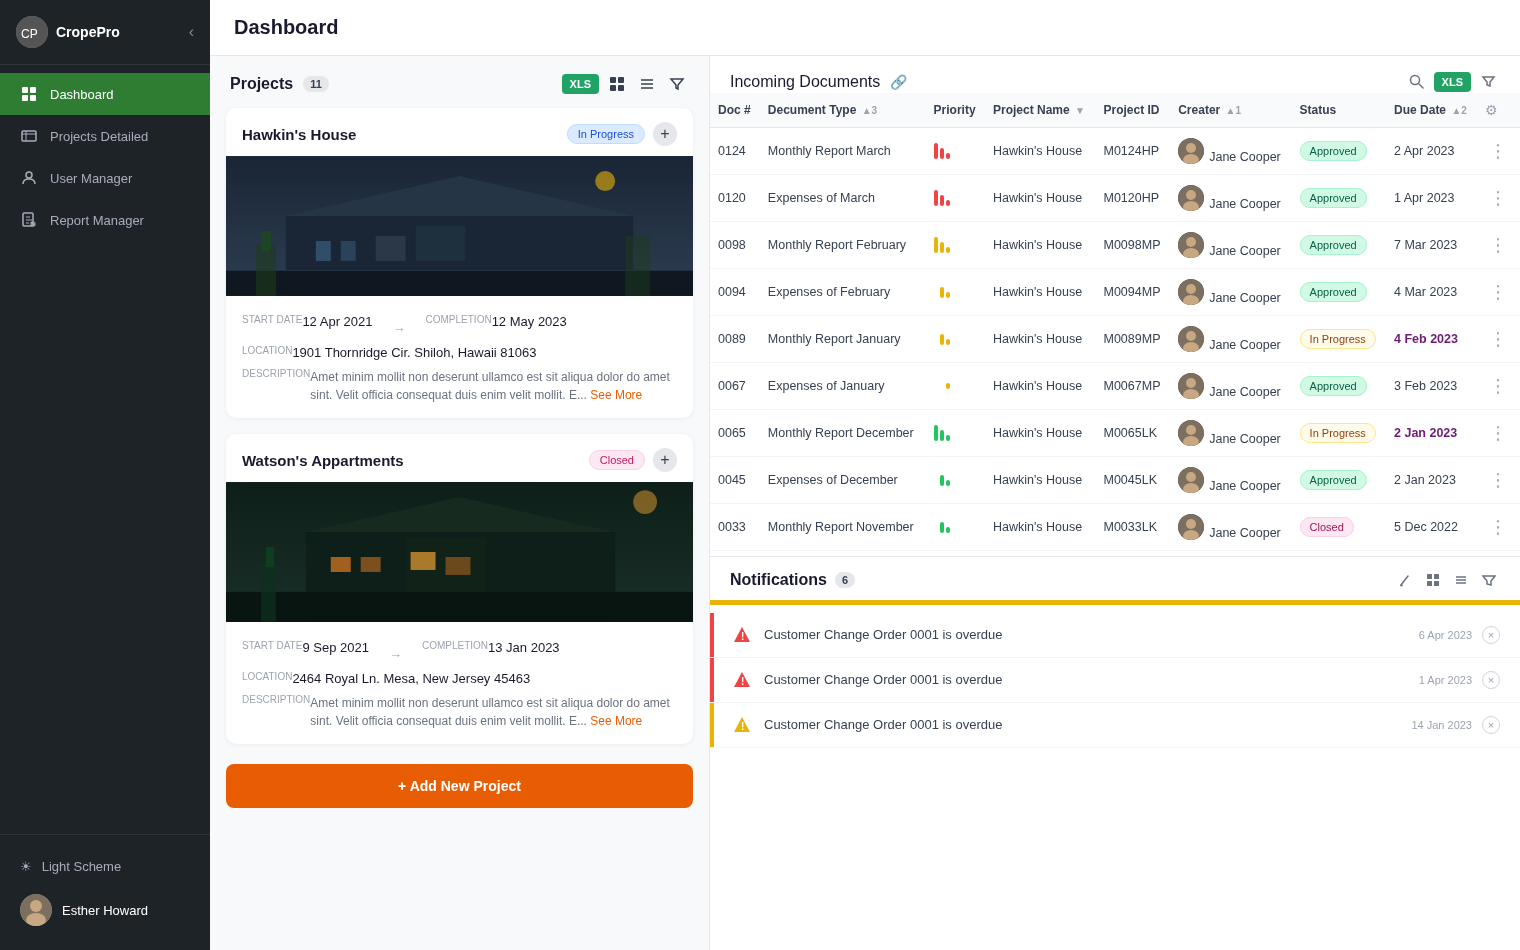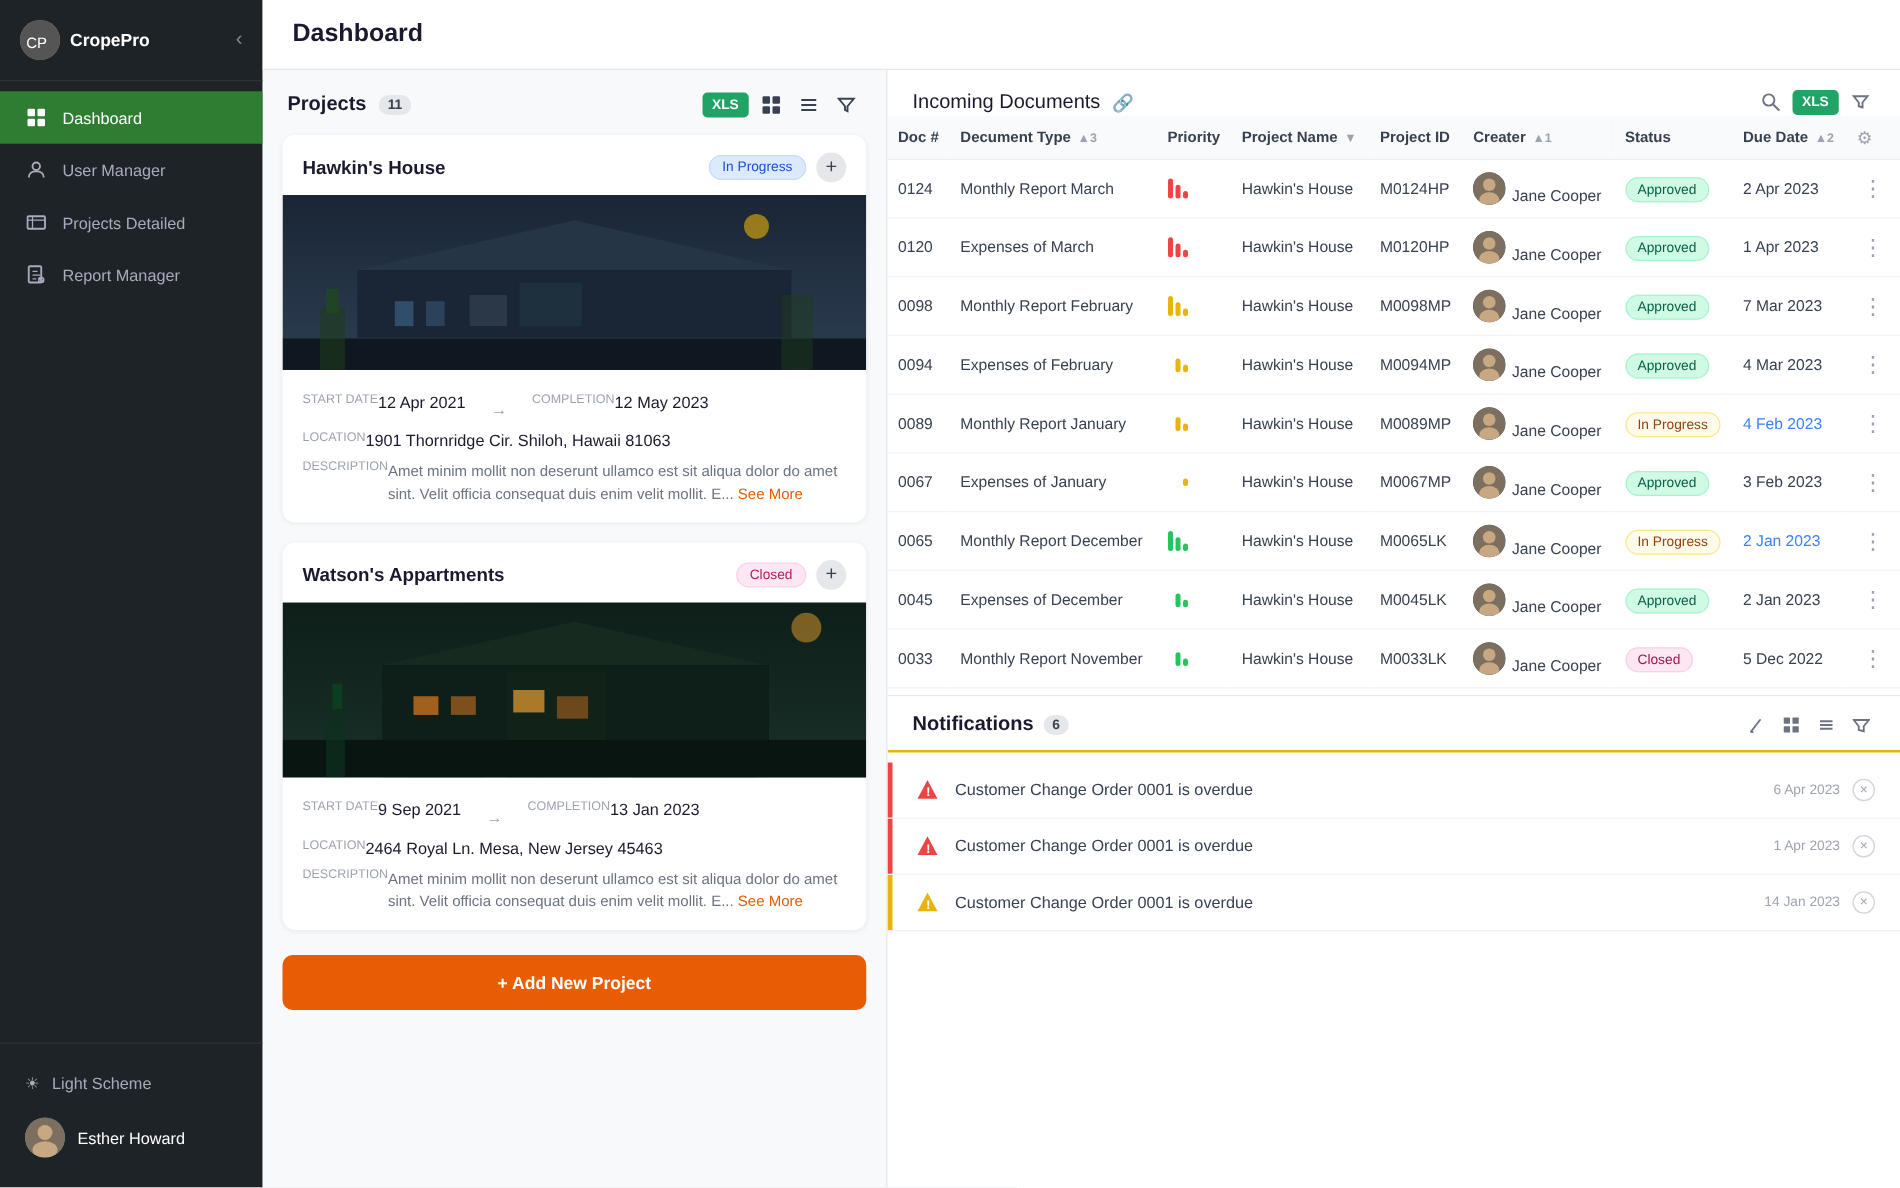--- a/index.html
+++ b/index.html
@@ -95,28 +95,28 @@
     .bar-green-h { height: 16px; background: #22c55e; }
     .bar-green-m { height: 11px; background: #22c55e; }
     .bar-green-l { height: 6px; background: #22c55e; }
     .bar-gray { background: #d1d5db; }
     .creator-cell { display: flex; align-items: flex-end; gap: 5px; }
     .creator-avatar { width: 26px; height: 26px; border-radius: 50%; background: #555; flex-shrink: 0; overflow: hidden; display: flex; align-items: center; justify-content: center; }
     .status-badge { font-size: 11px; padding: 3px 9px; border-radius: 10px; font-weight: 500; white-space: nowrap; }
     .status-approved { background: #d1fae5; color: #065f46; border: 1px solid #a7f3d0; }
     .status-inprogress { background: #fffbeb; color: #92400e; border: 1px solid #fde68a; }
     .status-closed { background: #fce7f3; color: #9d174d; border: 1px solid #fbcfe8; }
-    .date-overdue { color: #3b82f6; font-weight: 400; }
+    .date-overdue { color: #701a75; font-weight: 700; }
     .date-normal { color: #374151; }
     .more-btn { color: #9ca3af; cursor: pointer; font-size: 18px; background: none; border: none; padding: 2px 4px; }
     .settings-btn { color: #9ca3af; cursor: pointer; font-size: 14px; background: none; border: none; }
 
     
     .notifications { flex: 1; overflow-y: auto; background: #fff; display: flex; flex-direction: column; }
-    .notif-header { padding: 12px 20px 8px; display: flex; align-items: center; gap: 8px; flex-shrink: 0; border-bottom: 2px solid #eab308; }
+    .notif-header { padding: 12px 20px 8px; display: flex; align-items: center; gap: 8px; flex-shrink: 0; border-bottom: 5px solid #eab308; }
     .notif-title { font-size: 16px; font-weight: 600; color: #1a1a2e; }
     .notif-count { background: #e5e7eb; color: #374151; font-size: 11px; font-weight: 600; padding: 2px 7px; border-radius: 10px; }
     .notif-actions { display: flex; align-items: center; gap: 6px; margin-left: auto; }
     .notif-list { flex: 1; overflow-y: auto; padding: 8px 0; }
     .notif-item { display: flex; align-items: center; padding: 10px 20px; border-bottom: 1px solid #f3f4f6; position: relative; }
     .notif-item::before { content: ''; position: absolute; left: 0; top: 0; bottom: 0; width: 4px; }
     .notif-red::before { background: #ef4444; }
     .notif-yellow::before { background: #eab308; }
     .notif-icon { width: 24px; height: 24px; display: flex; align-items: center; justify-content: center; flex-shrink: 0; margin-right: 10px; }
     .notif-text { flex: 1; font-size: 13px; color: #374151; }
@@ -150,35 +150,35 @@
             <rect x="9" y="1" width="6" height="6" rx="1" fill="#fff"></rect>
             <rect x="1" y="9" width="6" height="6" rx="1" fill="#fff"></rect>
             <rect x="9" y="9" width="6" height="6" rx="1" fill="#fff"></rect>
           </svg>
       </span>
       <span>Dashboard</span>
     </div>
     <div class="nav-item">
       <span class="nav-icon">
         <svg width="16" height="16" viewBox="0 0 16 16" fill="none">
-            <circle cx="8" cy="5" r="3" stroke="#aab" stroke-width="1.5" fill="none"></circle>
-            <path d="M2 14c0-3.314 2.686-5 6-5s6 1.686 6 5" stroke="#aab" stroke-width="1.5" fill="none"></path>
-          </svg>
-      </span>
-      <span>User Manager</span>
-    </div>
-    <div class="nav-item">
-      <span class="nav-icon">
-        <svg width="16" height="16" viewBox="0 0 16 16" fill="none">
             <rect x="1" y="3" width="14" height="10" rx="1" stroke="#aab" stroke-width="1.5" fill="none"></rect>
             <line x1="1" y1="6" x2="15" y2="6" stroke="#aab" stroke-width="1"></line>
             <line x1="5" y1="3" x2="5" y2="13" stroke="#aab" stroke-width="1"></line>
           </svg>
       </span>
       <span>Projects Detailed</span>
+    </div>
+    <div class="nav-item">
+      <span class="nav-icon">
+        <svg width="16" height="16" viewBox="0 0 16 16" fill="none">
+            <circle cx="8" cy="5" r="3" stroke="#aab" stroke-width="1.5" fill="none"></circle>
+            <path d="M2 14c0-3.314 2.686-5 6-5s6 1.686 6 5" stroke="#aab" stroke-width="1.5" fill="none"></path>
+          </svg>
+      </span>
+      <span>User Manager</span>
     </div>
     <div class="nav-item">
       <span class="nav-icon">
         <svg width="16" height="16" viewBox="0 0 16 16" fill="none">
             <rect x="2" y="1" width="10" height="13" rx="1" stroke="#aab" stroke-width="1.5" fill="none"></rect>
             <line x1="5" y1="5" x2="9" y2="5" stroke="#aab" stroke-width="1"></line>
             <line x1="5" y1="8" x2="11" y2="8" stroke="#aab" stroke-width="1"></line>
             <line x1="5" y1="11" x2="8" y2="11" stroke="#aab" stroke-width="1"></line>
             <path d="M10 10l3 3" stroke="#aab" stroke-width="1.5"></path>
             <circle cx="12" cy="12" r="2" stroke="#aab" stroke-width="1.2" fill="none"></circle>

